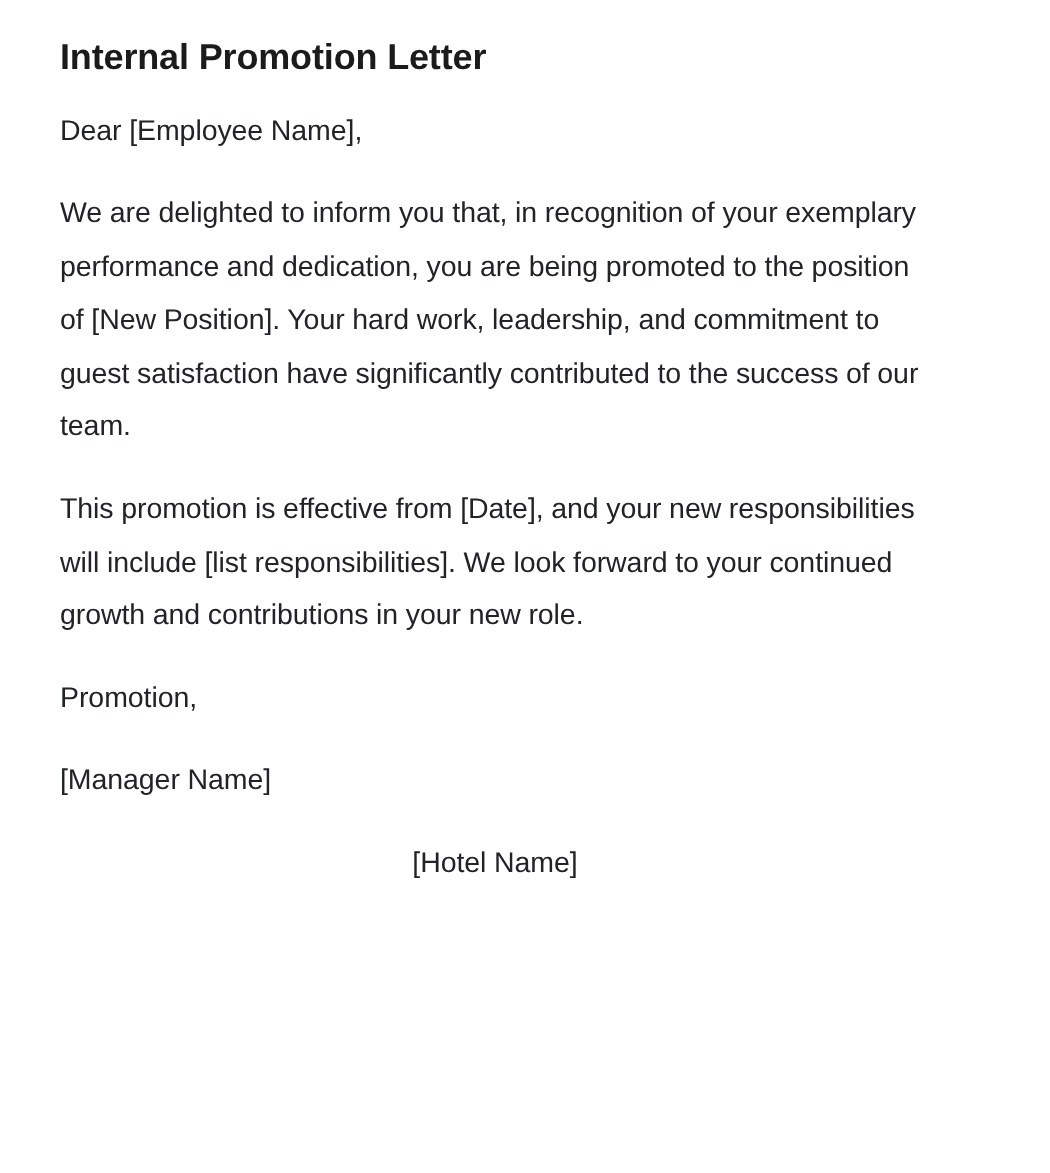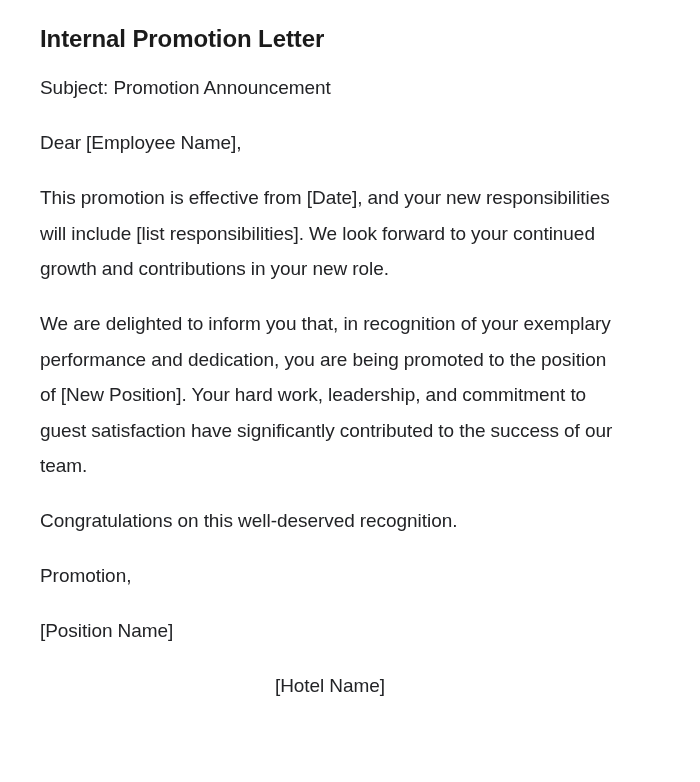--- a/index.html
+++ b/index.html
@@ -61,33 +61,31 @@
 <body>
 
 <div class="page">
 
   <article class="letter">
 
     <h1 class="letter-title">Internal Promotion Letter</h1>
 
     <div class="letter-body">
 
-      <p>Subject: Promotion Announcement</p>
 
       <p>Dear [Employee Name],</p>
 
+      <p>We are delighted to inform you that, in recognition of your exemplary performance and dedication, you are being promoted to the position of [New Position]. Your hard work, leadership, and commitment to guest satisfaction have significantly contributed to the success of our team.</p>
+
       <p>This promotion is effective from [Date], and your new responsibilities will include [list responsibilities]. We look forward to your continued growth and contributions in your new role.</p>
 
-      <p>We are delighted to inform you that, in recognition of your exemplary performance and dedication, you are being promoted to the position of [New Position]. Your hard work, leadership, and commitment to guest satisfaction have significantly contributed to the success of our team.</p>
-
-      <p>Congratulations on this well-deserved recognition.</p>
 
       <p>Promotion,</p>
 
-      <p>[Position Name]</p>
+      <p>[Manager Name]</p>
 
       <p>[Hotel Name]</p>
 
     </div>
 
   </article>
 
 </div>
 
 </body></html>

